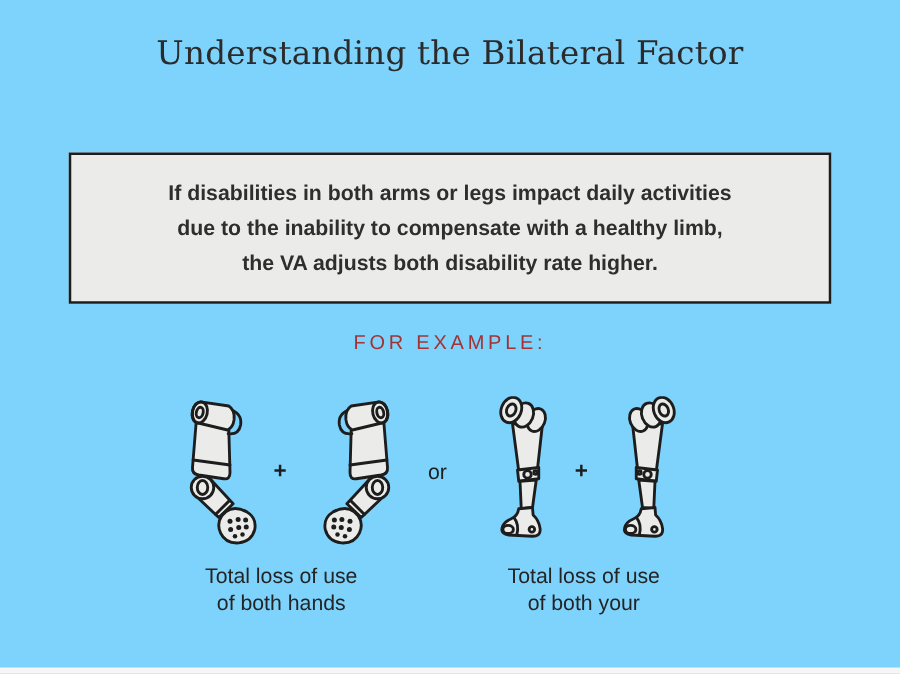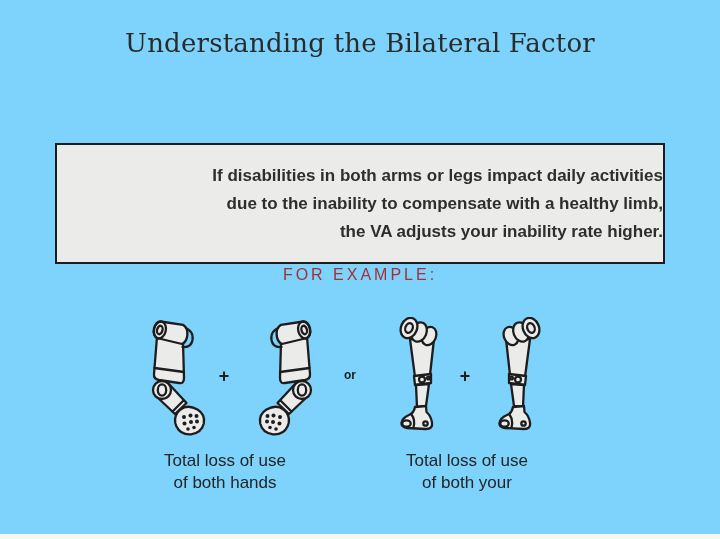--- a/index.html
+++ b/index.html
@@ -17,24 +17,23 @@
     font-family:"DejaVu Serif",serif;
     font-size:26px;line-height:34px;
     color:#2b2b2b;font-weight:500;
     letter-spacing:.2px;
   }
   .expl-box{
     position:absolute;left:55px;top:122px;width:606px;height:117px;
     border:2px solid #1d1d1d;
     background:#ebebe9;
     display:flex;flex-direction:column;justify-content:center;
-    text-align:right;
+    text-align:center;
     font-size:17px;line-height:28px;font-weight:600;
     color:#2e2e2e;
-    margin-top:21px;
   }
   .example-heading{
     position:absolute;top:266px;left:0;width:100%;
     text-align:center;
     font-size:16px;font-weight:400;letter-spacing:3px;
     color:#a33234;
   }
   svg.art{position:absolute;display:block;}
   .arm{width:62px;height:122px;top:317px;}
   .arm-left{left:146px;}
@@ -43,21 +42,21 @@
   .leg-left{left:398px;}
   .leg-right{left:490px;}
   .plus{
     position:absolute;top:366px;width:26px;text-align:center;
     font-size:18px;font-weight:700;color:#1d1d1d;
   }
   .plus-arms{left:211px;}
   .plus-legs{left:452px;}
   .or-label{
     position:absolute;top:368px;left:330px;width:40px;text-align:center;
-    font-size:12px;font-weight:700;color:#1d1d1d;
+    font-size:17px;font-weight:400;color:#1d1d1d;
   }
   .caption{
     position:absolute;top:450px;width:240px;
     text-align:center;
     font-size:17px;line-height:22px;font-weight:400;
     color:#242424;
   }
   .caption-hands{left:105px;}
   .caption-feet{left:347px;}
   .bottom-strip{
@@ -70,21 +69,21 @@
 
 <div class="canvas">
 
   <div class="title">
     <div>Understanding the Bilateral Factor</div>
   </div>
 
   <div class="expl-box">
     <div>If disabilities in both arms or legs impact daily activities</div>
     <div>due to the inability to compensate with a healthy limb,</div>
-    <div>the VA adjusts your inability rate higher.</div>
+    <div>the VA adjusts both disability rate higher.</div>
   </div>
 
   <div class="example-heading">FOR EXAMPLE:</div>
 
   <svg class="art arm arm-left" viewBox="0 0 62 122" aria-hidden="true">
     <g fill="none" stroke="#1d1d1d" stroke-width="2.3" stroke-linecap="round" stroke-linejoin="round">
       <path fill="#ebebe9" d="M11 20 L8 57 Q7.5 62 13 63 L33 66 Q38 67 38 61 L37 25 Z"></path>
       <path d="M8.5 51 L38 55"></path>
       <path d="M37 10 Q48 13.5 46.5 23 Q45 31 36.5 30"></path>
       <path fill="#ebebe9" d="M14.5 4.5 Q9.5 5 8.2 11.5 Q7 18 11 21 L36 27 Q40.5 25 41.3 18.5 Q42 11 37 7.8 Z"></path>

